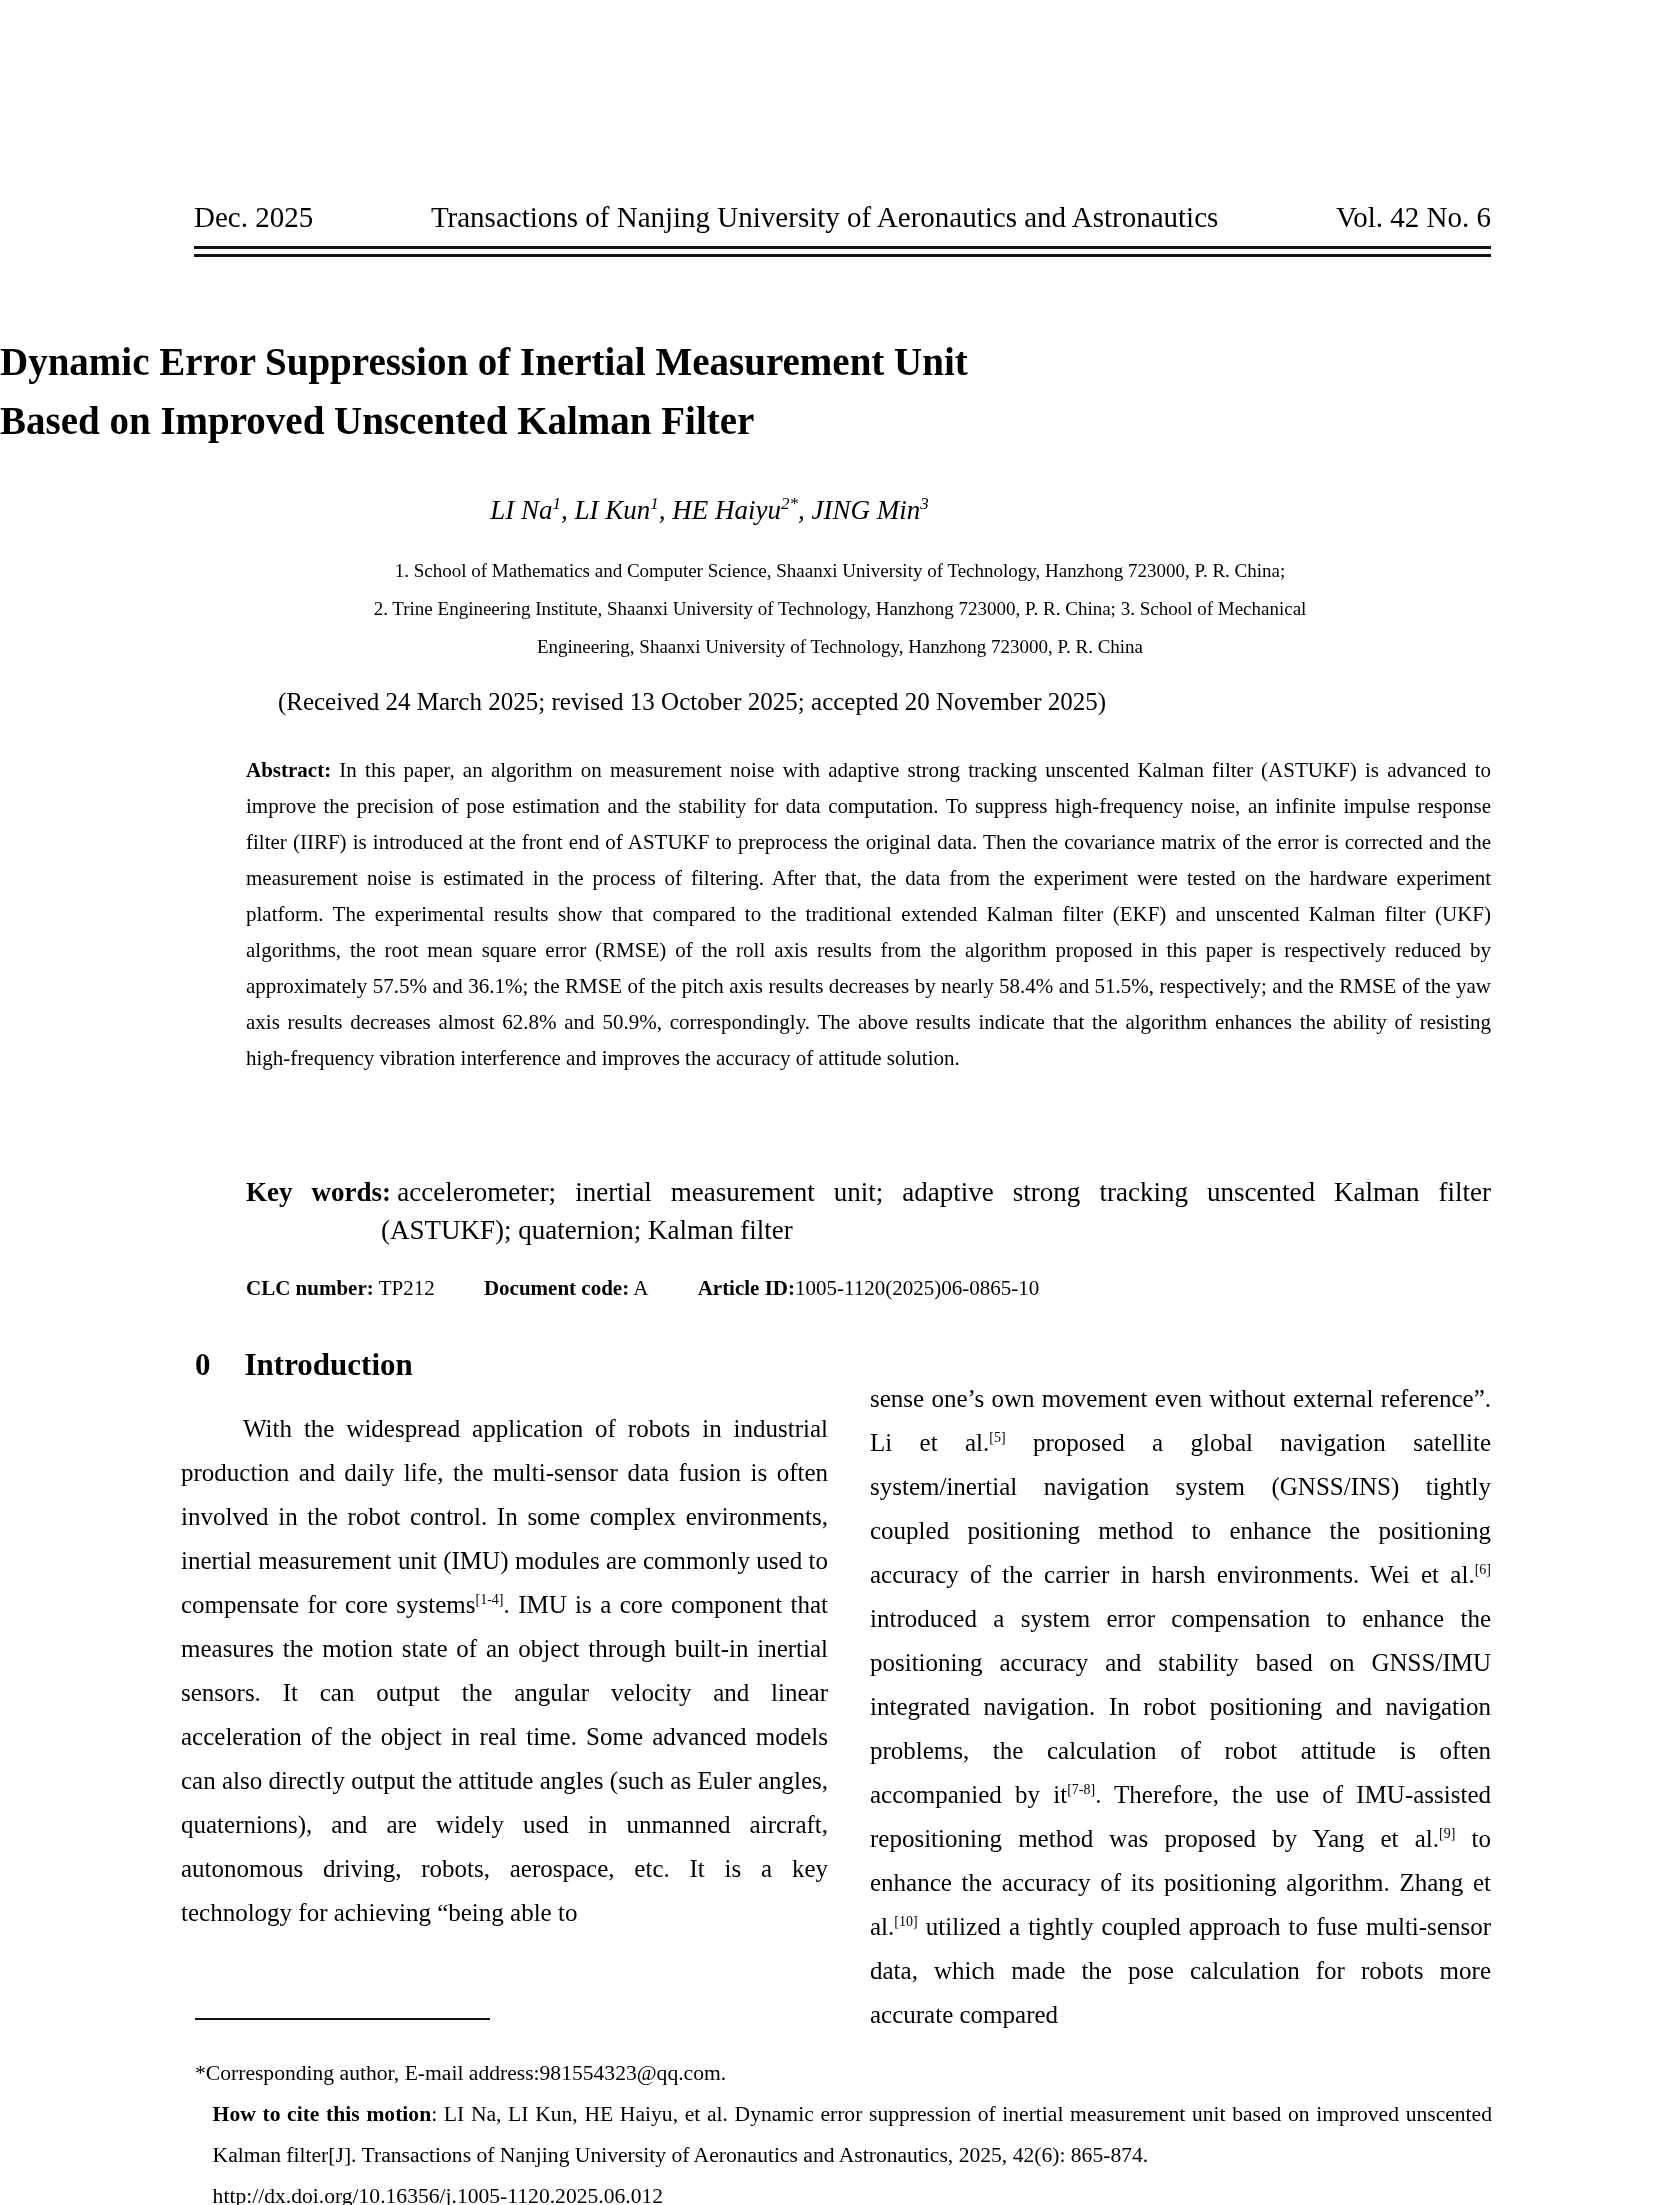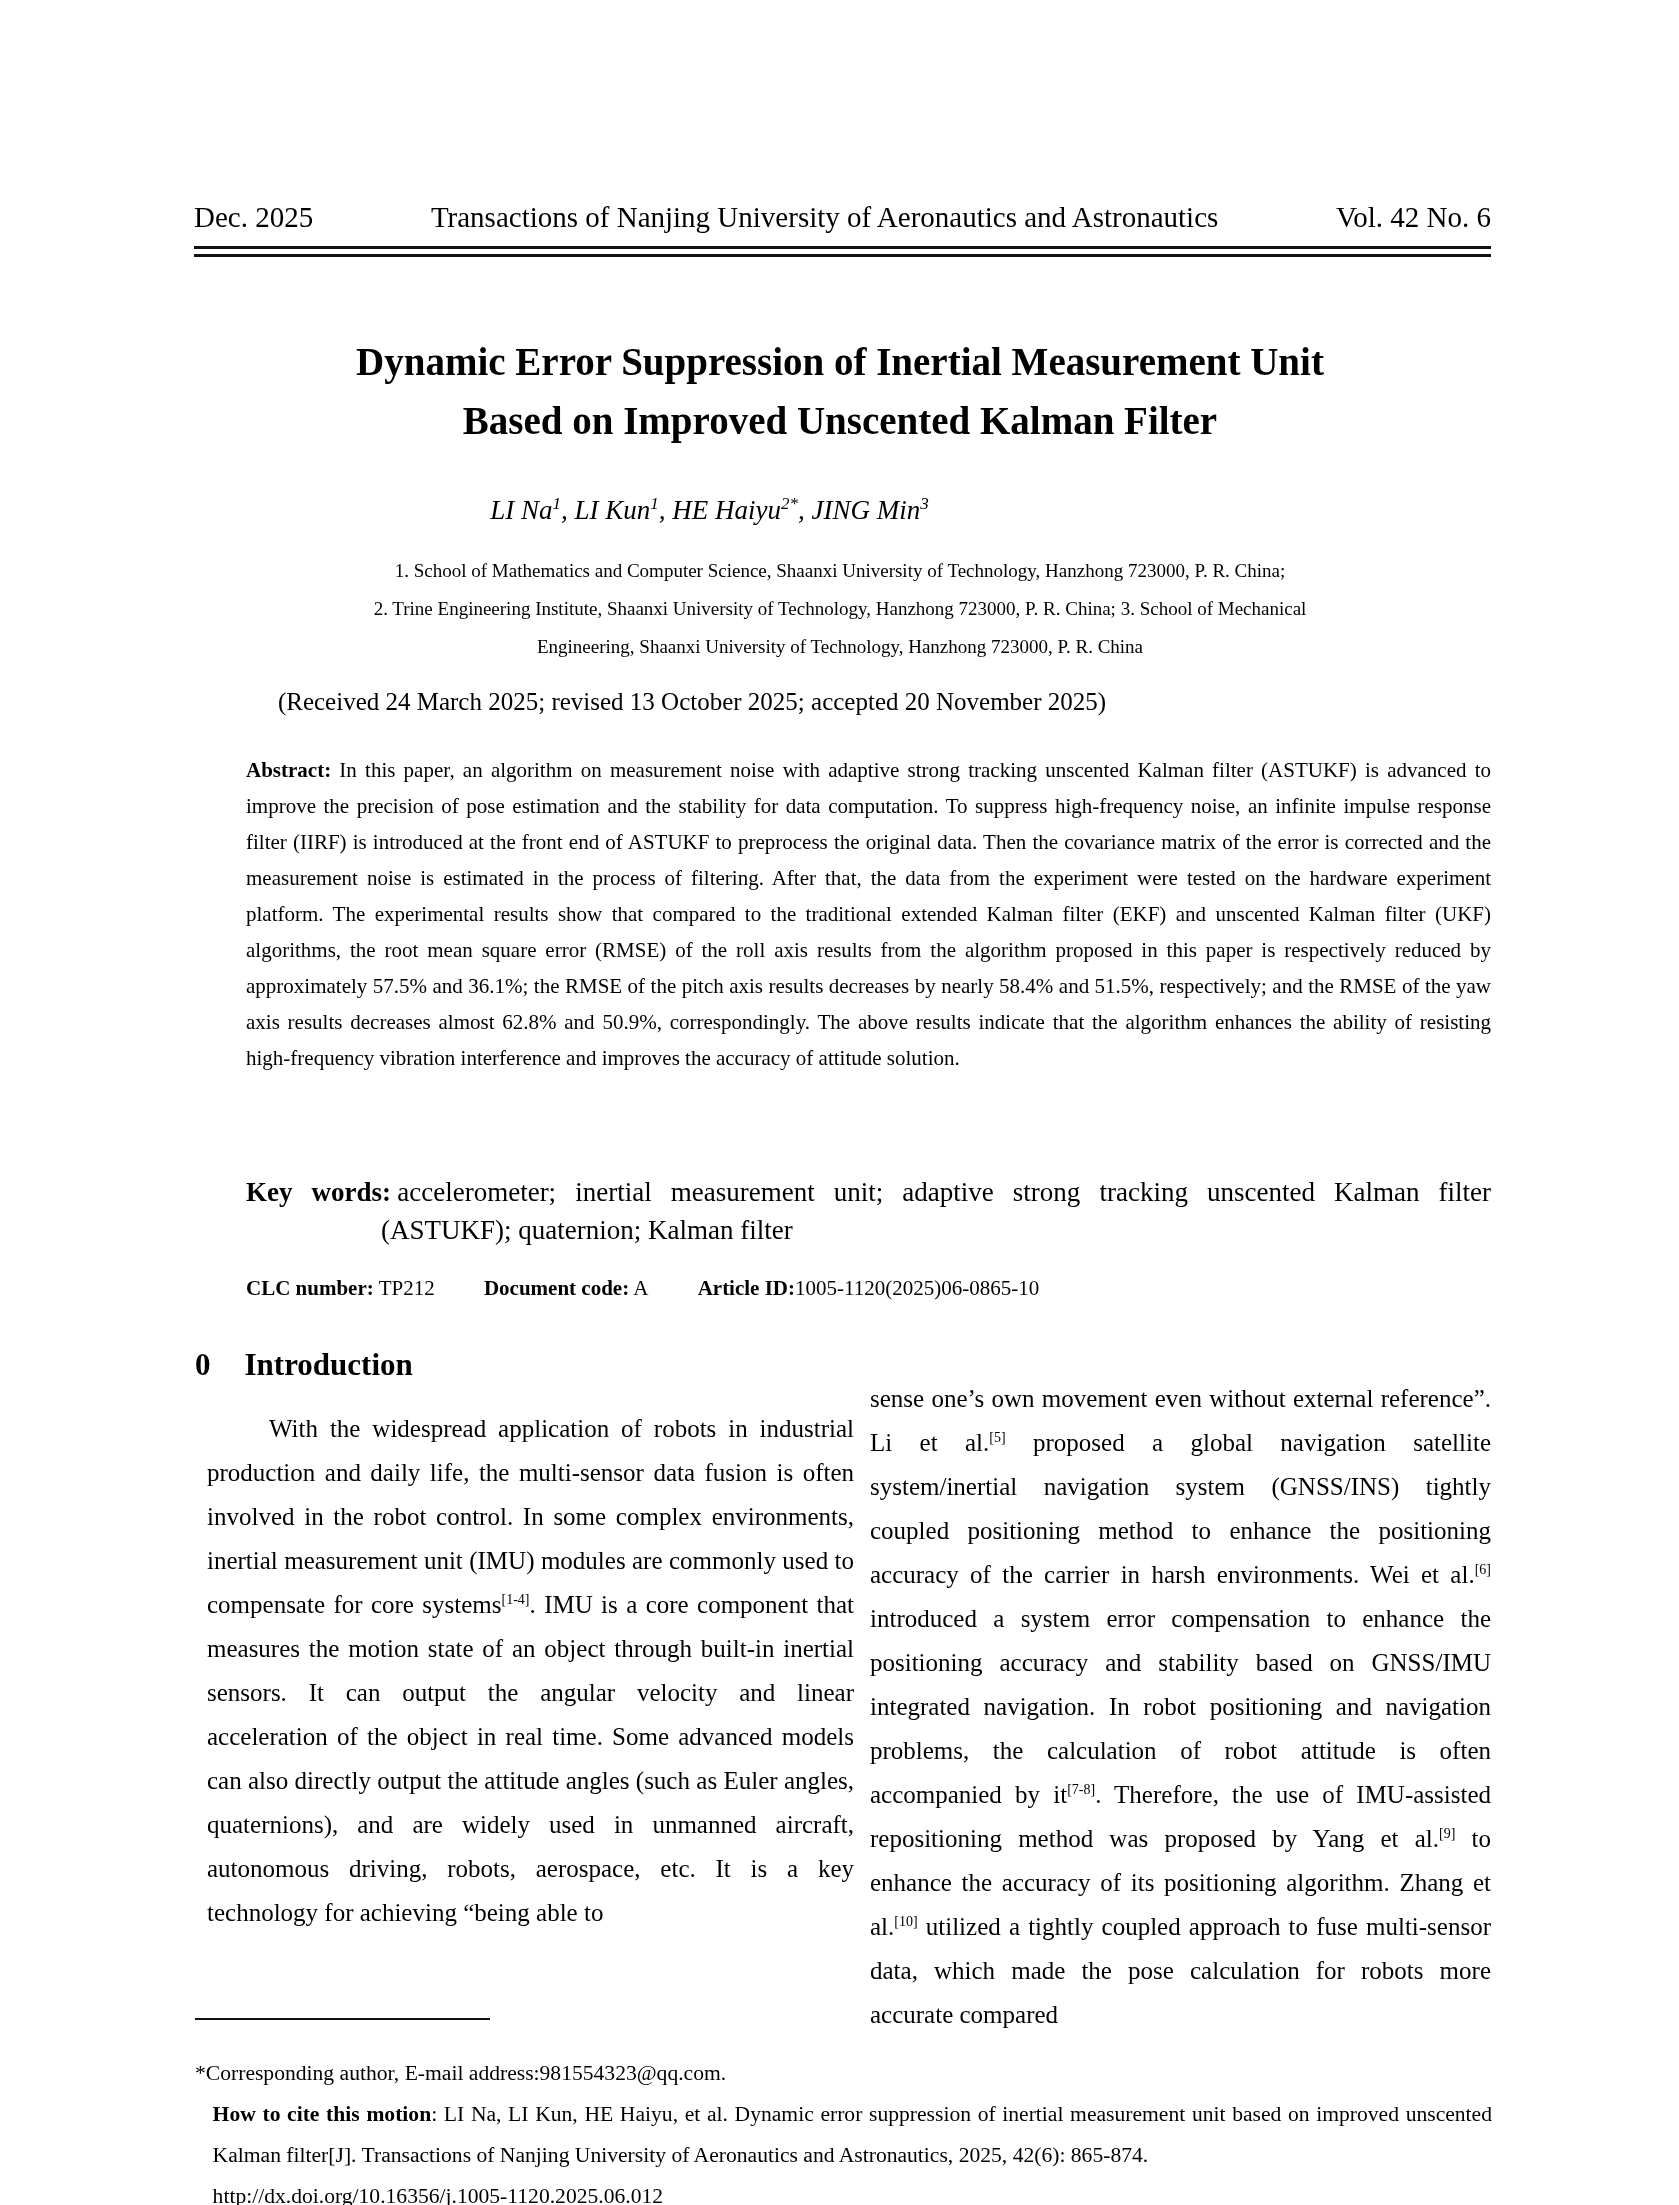--- a/index.html
+++ b/index.html
@@ -8,21 +8,21 @@
     font-family:"Liberation Serif","DejaVu Serif",serif;
     position:relative;overflow:hidden;
   }
   .abs{position:absolute;}
   
   .journal-header{left:194px;width:1297px;top:204px;display:flex;justify-content:space-between;align-items:flex-end;font-size:29px;line-height:26.5px;}
   .header-rule{left:194px;width:1297px;top:246px;}
   .header-rule .bar1{height:3.1px;background:#111;}
   .header-rule .bar2{height:2.2px;background:#111;margin-top:5.3px;}
   
-  .paper-title{left:0;width:1680px;top:332px;text-align:center;font-weight:bold;font-size:39px;line-height:59px;}
+  .paper-title{left:0;width:1680px;top:332px;font-weight:bold;font-size:39px;line-height:59px;}
   
   .authors-line{left:0;width:1419px;top:493px;text-align:center;font-style:italic;font-size:27px;line-height:35px;}
   .authors-line sup{font-size:17px;line-height:0;}
   
   .affiliations{left:0;width:1680px;top:552px;text-align:center;font-size:19px;line-height:38px;}
   
   .received-line{left:0;width:1384px;top:688px;text-align:center;font-size:25px;line-height:28px;}
   
   .abstract-block{left:246px;width:1245px;top:752px;font-size:21px;line-height:36px;text-align:justify;}
   .abstract-block b{font-weight:bold;}
@@ -32,21 +32,21 @@
   
   .meta-line{left:246px;width:1245px;top:1274px;font-size:21px;line-height:28px;white-space:nowrap;}
   .meta-line b{font-weight:bold;}
   .meta-line .gap{margin-right:44px;}
   
   .section-heading{left:195px;width:647px;top:1345px;font-size:31px;font-weight:bold;line-height:40px;}
   .section-heading .sec-num{margin-right:34px;}
   
   .col{font-size:25px;line-height:44px;text-align:justify;}
   .col sup{font-size:14px;line-height:0;}
-  .col-left{left:207px;width:647px;top:1407px;}
+  .col-left{left:181px;width:647px;top:1407px;}
   .col-left p{margin:0;text-indent:62px;}
   .col-right{left:870px;width:621px;top:1377px;}
   .col-right p{margin:0;}
   
   .footnote-rule{left:195px;top:2018px;width:295px;height:2.2px;background:#111;}
   .footnotes{left:195px;width:1297px;top:2053px;font-size:21.6px;line-height:41px;}
   .footnotes .fn-cite{margin-left:17.6px;text-align:justify;}
   .footnotes .fn-cite b{font-weight:bold;}
   .footnotes .fn-doi{margin-left:17.6px;}
 </style>

